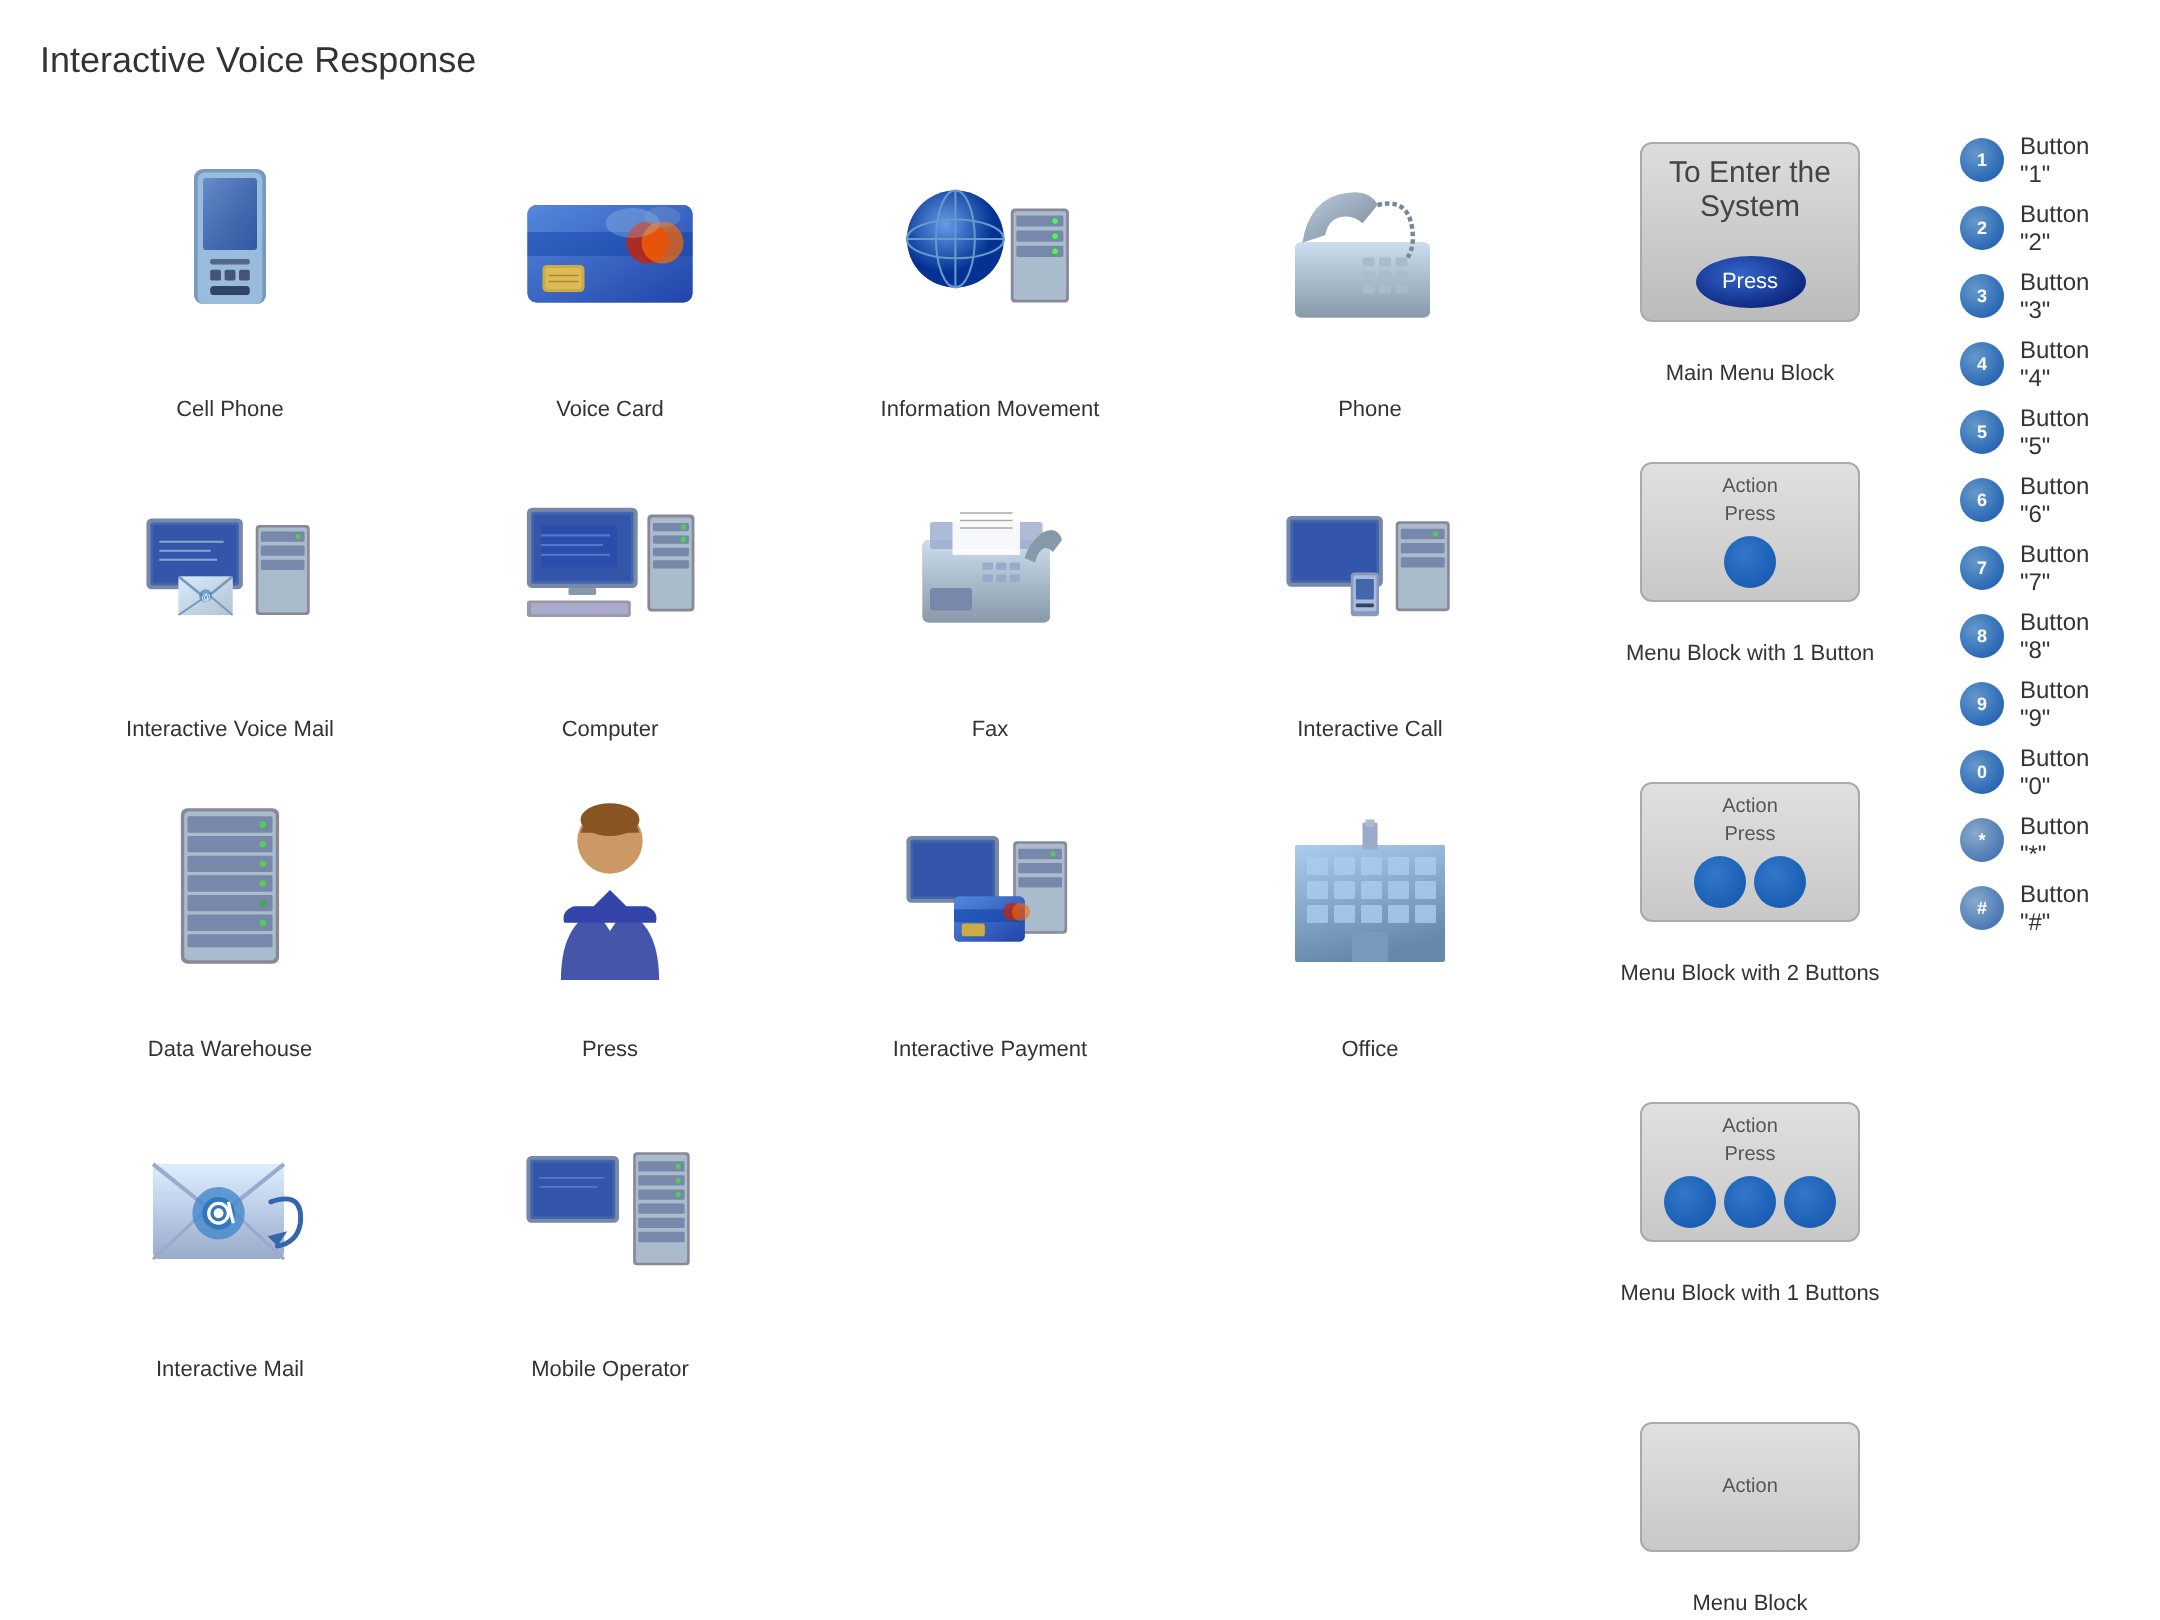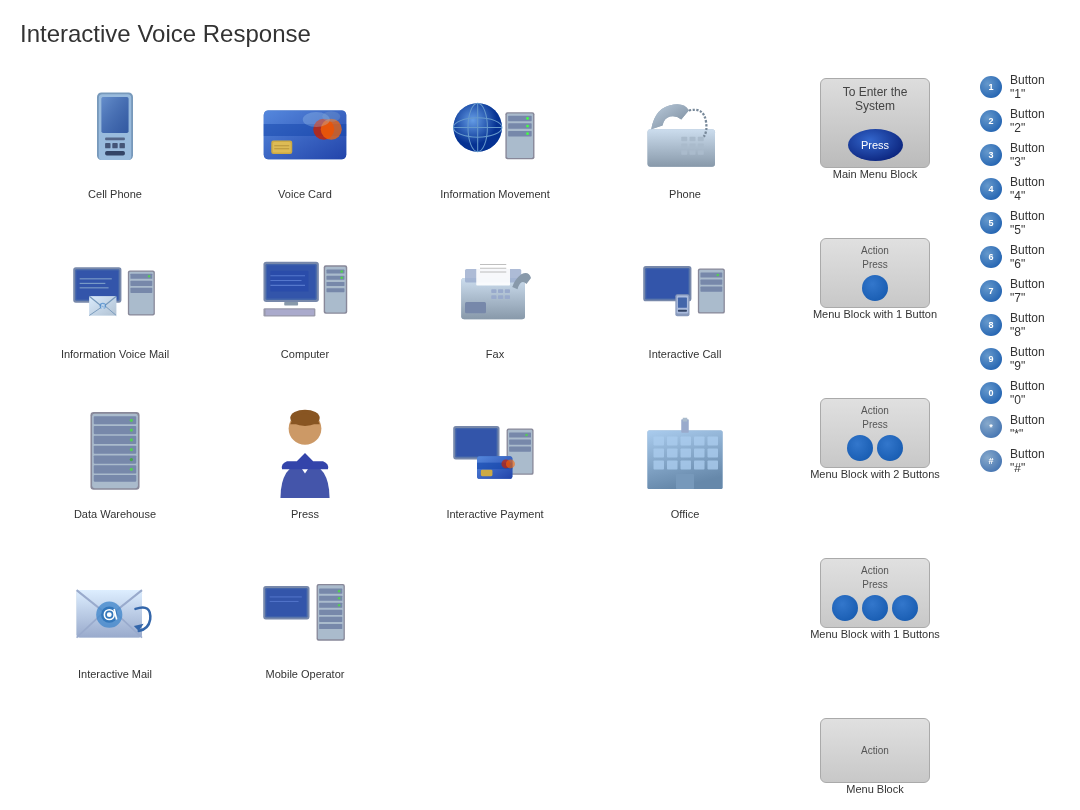--- a/index.html
+++ b/index.html
@@ -13,35 +13,35 @@
       overflow: hidden;
     }
     .page {
       background: white;
       width: 1080px;
       min-height: 810px;
       padding: 20px;
       position: relative;
     }
     h1 {
-      font-size: 24px;
+      font-size: 18px;
       font-weight: normal;
       color: #333;
       margin-bottom: 20px;
     }
     .icon-item {
       display: flex;
       flex-direction: column;
       align-items: center;
       padding: 10px;
       width: 190px;
     }
     .icon-item .label {
       text-align: center;
-      margin-top: 0;
+      margin-top: 20px;
       font-size: 11px;
       color: #333;
     }
     .icon-box {
       width: 110px;
       height: 110px;
       display: flex;
       align-items: center;
       justify-content: center;
     }
@@ -96,21 +96,21 @@
       border: 1px solid #aaa;
       border-radius: 6px;
       background: linear-gradient(180deg, #ddd, #bbb);
       padding: 6px;
       display: flex;
       flex-direction: column;
       align-items: center;
       justify-content: center;
     }
     .main-menu-top-text {
-      font-size: 12px;
+      font-size: 15px;
       color: #444;
       text-align: center;
       margin-bottom: 16px;
     }
     .big-press-btn {
       width: 55px;
       height: 55px;
       background: radial-gradient(ellipse at 40% 35%, #3366cc, #001166);
       border-radius: 50%;
       display: flex;
@@ -337,21 +337,21 @@
             <circle cx="51" cy="70" r="5" fill="#4488cc" opacity="0.7"></circle>
             <text x="48" y="73" font-size="7" fill="white" font-weight="bold">@</text>
             <defs>
               <linearGradient id="envGrad" x1="0" y1="0" x2="1" y2="1">
                 <stop offset="0%" stop-color="#ddeeff"></stop>
                 <stop offset="100%" stop-color="#aabbcc"></stop>
               </linearGradient>
             </defs>
           </svg>
         </div>
-        <div class="label">Information Voice Mail</div>
+        <div class="label">Interactive Voice Mail</div>
       </div>
 
       <div class="icon-item">
         <div class="icon-box">
           <svg class="icon-svg" viewBox="0 0 130 100">
 
             <rect x="5" y="5" width="80" height="58" rx="4" fill="#7788aa"></rect>
             <rect x="8" y="8" width="74" height="52" rx="2" fill="#4466aa"></rect>
             <rect x="10" y="10" width="70" height="48" rx="1" fill="#3355aa"></rect>
             <rect x="15" y="18" x2="70" width="55" height="30" rx="1" fill="#2244aa" opacity="0.5"></rect>

